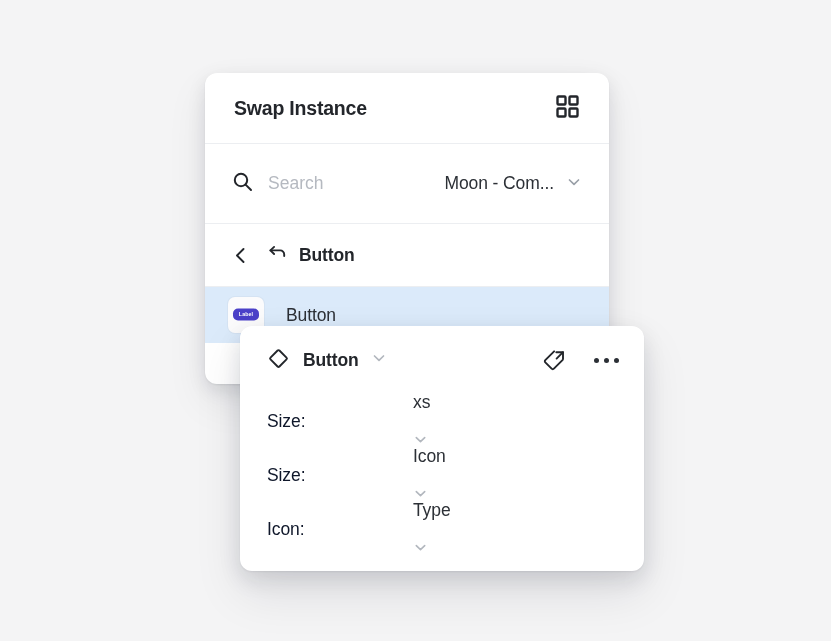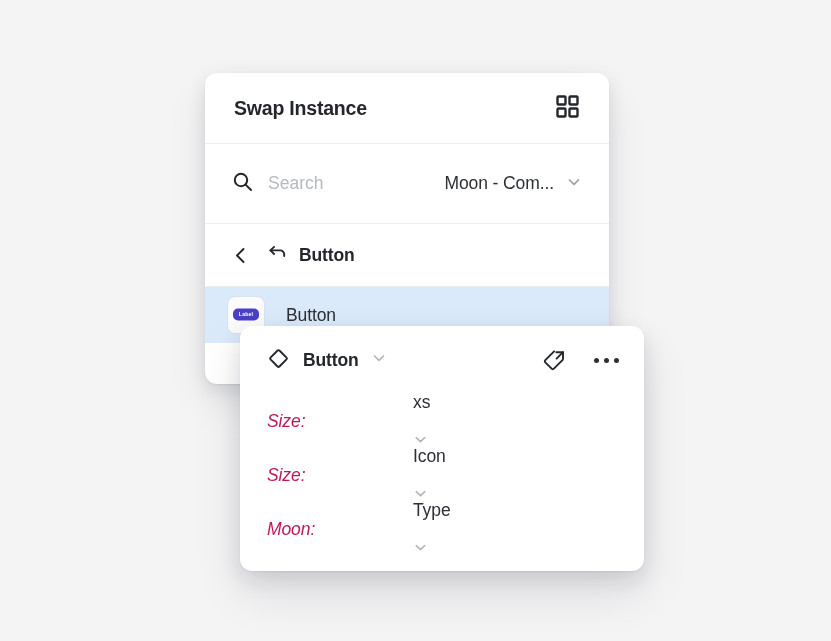--- a/index.html
+++ b/index.html
@@ -192,25 +192,24 @@
   }
 
   .prop-row {
     display: flex;
     align-items: center;
     height: 54px;
     padding: 0 27px;
   }
   .prop-key {
     font-size: 17.5px;
-    color: #be185d;
+    color: #0f172a;
     width: 146px;
     flex: 0 0 146px;
     letter-spacing: -0.1px;
-    font-style: italic;
   }
   .prop-val {
     display: flex;
     align-items: flex-start;
     gap: 19px;
     cursor: pointer;
     flex-direction: column;
   }
   .prop-val-text {
     font-size: 17.5px;
@@ -335,21 +334,21 @@
         <span class="prop-val-text">Icon</span>
         <span>
           <svg width="15" height="15" viewBox="0 0 15 15" fill="none">
             <path d="M3.3 5.6 L7.5 9.6 L11.7 5.6" stroke="#b2b7be" stroke-width="1.6" stroke-linecap="round" stroke-linejoin="round"></path>
           </svg>
         </span>
       </span>
     </div>
 
     <div class="prop-row">
-      <span class="prop-key">Moon:</span>
+      <span class="prop-key">Icon:</span>
       <span class="prop-val">
         <span class="prop-val-text">Type</span>
         <span>
           <svg width="15" height="15" viewBox="0 0 15 15" fill="none">
             <path d="M3.3 5.6 L7.5 9.6 L11.7 5.6" stroke="#b2b7be" stroke-width="1.6" stroke-linecap="round" stroke-linejoin="round"></path>
           </svg>
         </span>
       </span>
     </div>
 

